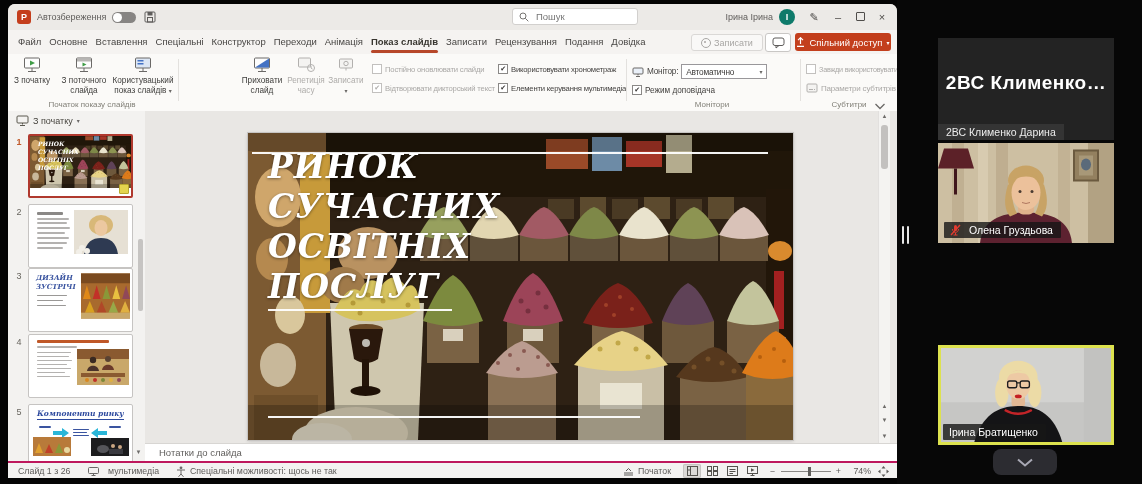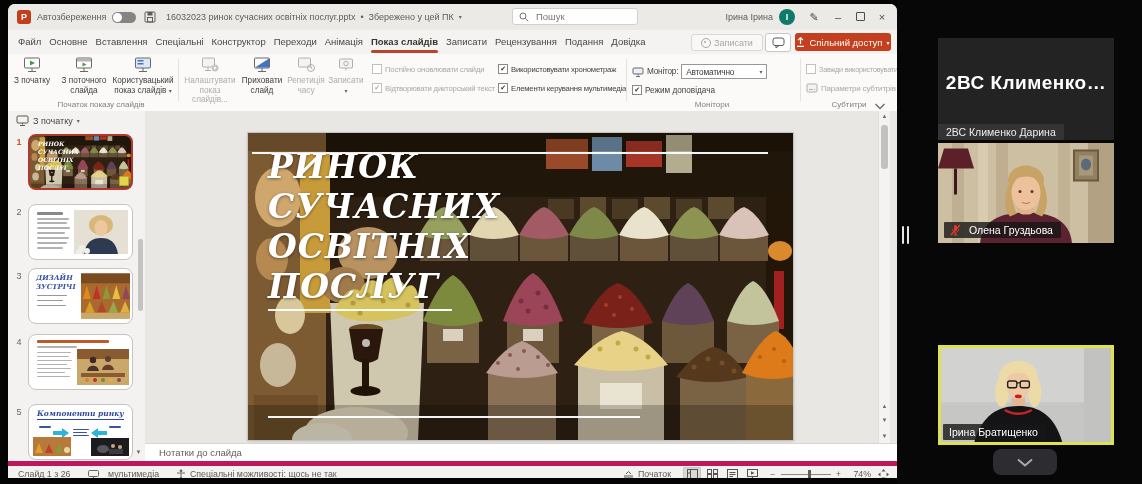--- a/index.html
+++ b/index.html
@@ -47,38 +47,38 @@
   .cbrow{display:flex;align-items:center;gap:3px;font-size:7.7px;letter-spacing:-0.2px;color:#444240;white-space:nowrap}
   .cbrow.dis{color:#aaa8a6}
   .cbx{width:8px;height:8px;border:1px solid #8a8886;background:#fff;font-size:7px;line-height:8px;text-align:center;color:#3c3a38;flex:none}
   .cbx.dis{border-color:#c2c0be;color:#b0aeac}
   .dd{border:1px solid #99979a;background:#fff;height:15px;width:86px;font-size:8.3px;color:#3c3a38;
     display:flex;align-items:center;justify-content:space-between;padding:0 4px;box-sizing:border-box}
   .caret{font-size:6px;color:#6a6866}
   
   .tp{left:0;top:107px;width:137px;height:350px;background:#f3f2f0}
   .quick{left:8px;top:4px;display:flex;align-items:center;gap:4px;font-size:9px;color:#47453f}
-  .thumb{left:20px;width:105px;height:56px;background:#fff;border:1px solid #c6c4c2;border-radius:8px;box-sizing:border-box;overflow:hidden}
+  .thumb{left:20px;width:105px;height:64px;background:#fff;border:1px solid #c6c4c2;border-radius:2px;box-sizing:border-box;overflow:hidden}
   .thumb.sel{border:2px solid #b0392e}
   .tnum{left:6px;font-size:9px;color:#68665f;width:10px;text-align:center}
   .tnum.sel{color:#c05a2a;font-weight:700}
   .ph-line{position:absolute;background:#b4b2b0;border-radius:1px}
   .tp-scroll{left:130px;top:128px;width:5px;height:72px;background:#c6c4c2;border-radius:2px}
   .ed{left:137px;top:107px;width:752px;height:332px;background:#e9e7e4}
   .cv{left:103px;top:22px;width:545px;height:307px;background:#fff;box-shadow:0 0 0 1px #c6c4c2,0 1px 4px rgba(0,0,0,.2)}
   .slide-title{left:20px;top:14px;font-family:"DejaVu Serif","Liberation Serif",serif;font-style:italic;font-weight:700;
     font-size:33px;line-height:40px;color:#fff;letter-spacing:1px;text-shadow:0 1px 3px rgba(0,0,0,.45)}
   .wline{background:rgba(255,255,255,.95);height:2px}
   .ed-scroll{left:733px;top:0;width:11px;height:332px;background:#f4f3f1;border-left:1px solid #e2e0de}
   .ed-thumbbar{left:2px;top:14px;width:7px;height:44px;background:#c3c1bf;border-radius:3px}
   .mini-arrow{width:11px;text-align:center;font-size:6px;color:#6e6c6a}
   
   .nt{left:137px;top:439px;width:752px;height:18px;background:#fff;border-top:1px solid #d8d6d3;box-sizing:border-box}
   .nt-txt{left:14px;top:3px;font-size:9.5px;color:#605e5c}
-  .sb{left:0;top:457px;width:100%;height:24px;background:#f3f2f1;border-top:5px solid #be185d;box-sizing:border-box;
+  .sb{left:0;top:457px;width:100%;height:24px;background:#f3f2f1;border-top:2px solid #be185d;box-sizing:border-box;
     font-size:8.8px;color:#5c5a58}
   .sb .it{top:2px;line-height:13px;white-space:nowrap}
   .viewbtn{top:1px;width:18px;height:14px;display:flex;align-items:center;justify-content:center;border-radius:2px}
   .viewbtn.sel{background:#dbd9d7;box-shadow:inset 0 0 0 1px #c6c4c2}
   .sliderline{top:8px;width:50px;height:1px;background:#8a8886}
   .sliderthumb{top:4px;width:3px;height:9px;background:#605e5c}
   
   .vp{left:897px;top:0;width:295px;height:484px;background:#070707}
   .vtile{left:41px;width:176px;overflow:hidden;background:#232323}
   .vlabel{position:absolute;left:6px;bottom:5px;background:rgba(22,22,22,.8);color:#fff;font-size:10.5px;
@@ -295,26 +295,20 @@
     <div class="abs ppticon">P</div>
     <div class="abs tb-txt" style="left:29px">Автозбереження</div>
     <div class="abs toggle">
         <div class="knob"></div>
       </div>
     <svg class="abs" style="left:136px;top:7px" width="12" height="12" viewBox="0 0 12 12">
       <rect x="1" y="1" width="10" height="10" rx="1" fill="none" stroke="#5f5d5b"></rect>
       <rect x="3.5" y="1" width="5" height="3.5" fill="#5f5d5b"></rect>
       <rect x="3.5" y="6.5" width="5" height="4.5" fill="none" stroke="#5f5d5b"></rect>
     </svg>
-    <div class="abs" style="left:158px;top:0;display:flex;gap:5px">
-      <span class="tb-txt">16032023 ринок сучасних освітніх послуг.pptx</span>
-      <span class="tb-txt">•</span>
-      <span class="tb-txt">Збережено у цей ПК</span>
-      <span class="tb-txt caret" style="line-height:26px">▾</span>
-    </div>
     <div class="abs searchbox">
       <svg width="10" height="10" viewBox="0 0 10 10">
         <circle cx="4" cy="4" r="3" fill="none" stroke="#767472"></circle>
           <path d="M6.3 6.3 L9.3 9.3" stroke="#767472"></path>
       </svg>
       <input placeholder="Пошук" style="">
     </div>
     <div class="abs tb-txt" style="right:124px">Ірина Ірина</div>
     <div class="abs avatar" style="right:102px">І</div>
     <div class="abs winbtn" style="right:72px">✎</div>
@@ -384,34 +378,23 @@
       <div class="ic">
         <svg width="20" height="16" viewBox="0 0 20 16">
             <rect x="2.5" y="1" width="15" height="10" rx="1" fill="#dce6f4" stroke="#6b6967"></rect>
             <rect x="4.5" y="3" width="6" height="1.5" fill="#4472c4"></rect>
             <rect x="4.5" y="6" width="6" height="1.5" fill="#4472c4"></rect>
             <path d="M10 11 V14 M6 14.5 H14" stroke="#6b6967" fill="none"></path>
           </svg>
       </div>
       <div><span>Користувацький показ слайдів</span> <span class="caret">▾</span></div>
     </div>
-    <div class="abs grp" style="left:11px;width:164px">Початок показу слайдів</div>
+    <div class="abs grp" style="left:2px;width:164px">Початок показу слайдів</div>
     <div class="abs rdiv" style="left:170px"></div>
 
-    <div class="abs rbtn dis" style="left:174px;width:56px">
-      <div class="ic">
-        <svg width="20" height="16" viewBox="0 0 20 16">
-            <rect x="2.5" y="1" width="12" height="9" rx="1" fill="#f4f3f1" stroke="#b2b0ae"></rect>
-            <path d="M8 10 V13 M5 13.5 H11" stroke="#b2b0ae" fill="none"></path>
-            <circle cx="15" cy="11" r="3.5" fill="#c8c6c4"></circle>
-            <circle cx="15" cy="11" r="1.2" fill="#f4f3f1"></circle>
-          </svg>
-      </div>
-      <div>Налаштувати показ слайдів...</div>
-    </div>
     <div class="abs rbtn" style="left:232px;width:44px">
       <div class="ic">
         <svg width="20" height="16" viewBox="0 0 20 16">
             <rect x="2.5" y="1" width="15" height="10" rx="1" fill="#fdfdfd" stroke="#6b6967"></rect>
             <path d="M3 10.5 L17 1.5 L17 10.5 Z" fill="#4472c4"></path>
             <path d="M10 11 V14 M6 14.5 H14" stroke="#6b6967" fill="none"></path>
           </svg>
       </div>
       <div>Приховати слайд</div>
     </div>

